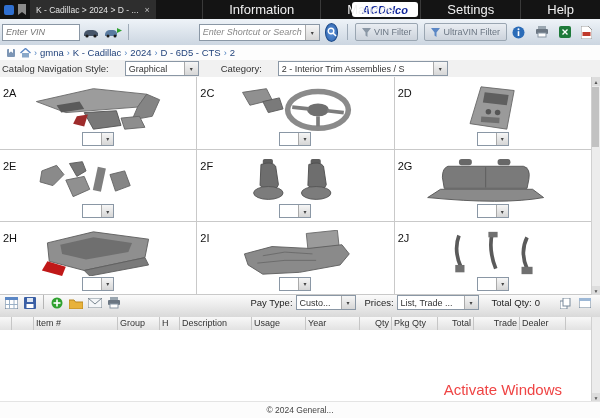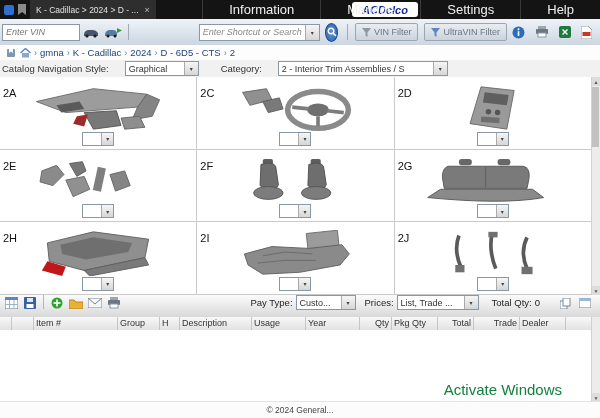--- a/index.html
+++ b/index.html
@@ -83,21 +83,21 @@
   
   .thead{position:absolute;top:317px;left:0;width:592px;height:13px;display:flex;
          background:linear-gradient(#f8f8f8,#e2e2e2);border-bottom:1px solid #b5b5b5;font-size:9px;color:#333;}
   .th{border-right:1px solid #c6c6c6;padding:1px 2px;box-sizing:border-box;overflow:hidden;white-space:nowrap;}
   .th.r{text-align:right;}
   .tbody{position:absolute;top:330px;left:0;width:592px;height:72px;background:#fff;}
   .tscroll{position:absolute;top:317px;right:0;width:8px;height:85px;background:#ececec;border-left:1px solid #d0d0d0;}
 
   
   .wm{position:absolute;right:30px;bottom:4px;}
-  .wm1{font-size:15px;color:#15803d;}
+  .wm1{font-size:15px;color:#ef4444;}
   .wm2{font-size:9px;color:#b8b8b8;}
 
   
   .footer{position:absolute;bottom:0;left:0;right:0;height:16px;background:#fcfcfc;border-top:1px solid #e4e4e4;
           display:flex;align-items:center;justify-content:center;font-size:8.5px;color:#444;}
 </style>
 </head>
 <body>
 
 <div class="screen">

